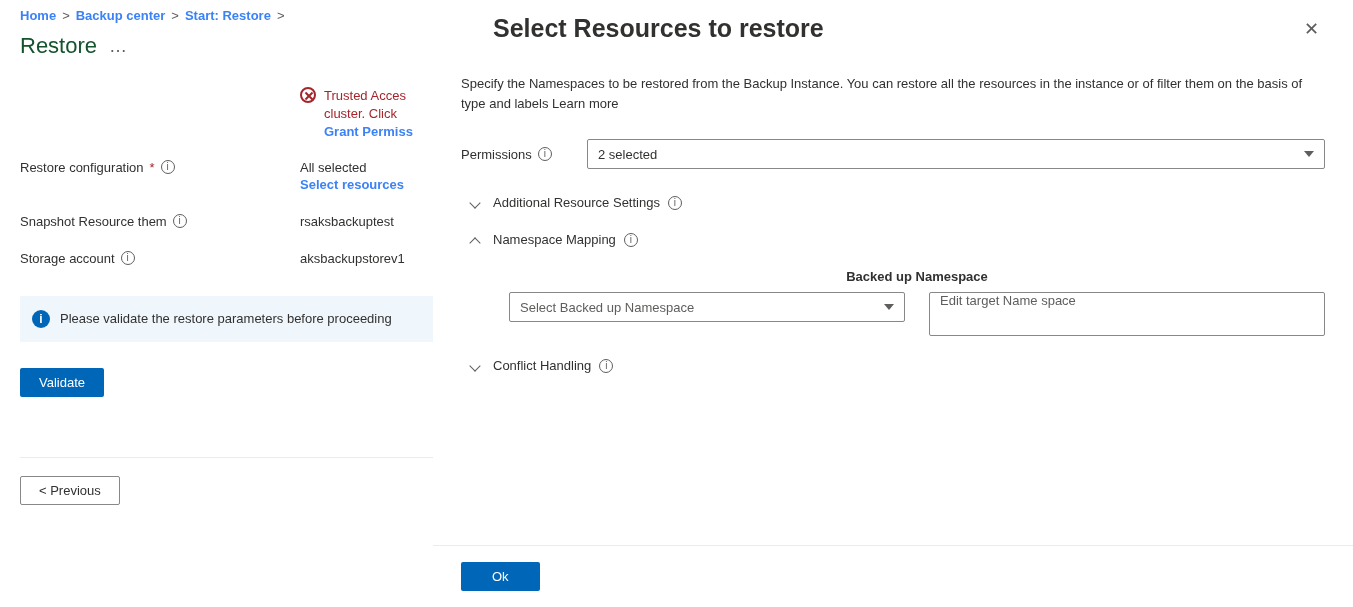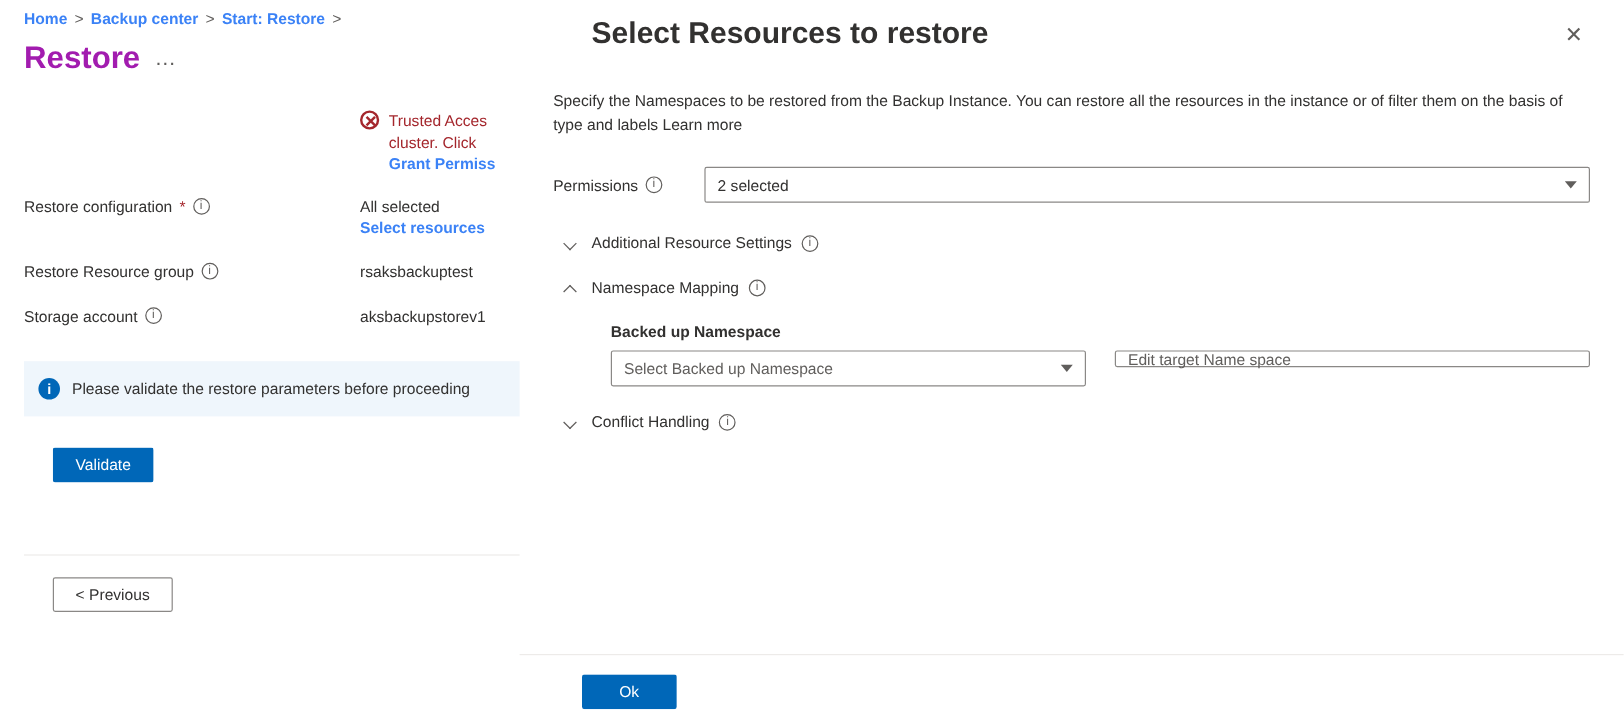--- a/index.html
+++ b/index.html
@@ -22,21 +22,21 @@
     width: 100%; height: 100%;
     padding: 8px 20px 0 20px;
   }
   .breadcrumb {
     display: flex; align-items: center; gap: 6px;
     font-size: 13px; color: #0067b8;
     margin-bottom: 10px;
   }
   .breadcrumb .sep { color: #605e5c; }
   .page-title-row { display:flex; align-items:center; gap:12px; margin-bottom:28px;}
-  .page-title { font-size: 26px; font-weight: 700; color: #a21caf; }
+  .page-title { font-size: 22px; font-weight: 400; color: #14532d; }
   .more-dots { color:#605e5c; font-size:18px; letter-spacing:2px; cursor:pointer;}
 
   .alert-row { display:flex; align-items:flex-start; gap:8px; margin-left:280px; margin-bottom:18px;}
   .err-icon {
     width:16px; height:16px; flex:0 0 16px;
     border-radius:50%; border:2px solid #a4262c; position:relative;
   }
   .err-icon::before, .err-icon::after{
     content:""; position:absolute; left:6px; top:2px; width:2px; height:10px; background:#a4262c;
   }
@@ -66,21 +66,20 @@
   }
   .info-banner .i-icon{
     width:18px;height:18px;border-radius:50%;background:#0067b8;color:#fff;
     display:inline-flex;align-items:center;justify-content:center;font-weight:700;font-size:12px;
   }
 
   .btn-row { display:flex; gap:12px; margin-top:26px;}
   .btn {
     padding:6px 18px; font-size:13px; border-radius:2px; cursor:pointer;
     border:1px solid transparent;
-    margin-left:24px;
   }
   .btn-primary { background:#0067b8; color:#fff; }
   .btn-ghost { background:#fff; color:#a19f9d; border:1px solid #c8c6c4; }
 
   .divider { border:none; border-top:1px solid #edebe9; margin:60px 0 18px 0;}
 
   .footer-row { display:flex; gap:18px; }
   .btn-outline { background:#fff; border:1px solid #8a8886; color:#323130;}
 
   
@@ -118,27 +117,27 @@
   }
   .chevron-up-sm{
     display:inline-block; width:8px;height:8px;border-right:1.5px solid #605e5c;border-bottom:1.5px solid #605e5c;
     transform:rotate(-135deg); margin-right:6px; position:relative; top:3px;
   }
 
   .section-row{ display:flex; align-items:center; gap:8px; margin:0 0 22px 10px; cursor:pointer;}
   .section-title{ color:#323130; }
 
   .mapping-block{ margin:0 0 22px 48px; }
-  .mapping-headers{ display:flex; gap:8px; margin-bottom:8px;}
+  .mapping-headers{ display:flex; gap:8px; margin-bottom:8px;text-align:center;}
   .mapping-headers > div{ flex:1; font-weight:600;}
   .mapping-fields{ display:flex; gap:24px;}
   .mapping-fields .dropdown, .mapping-fields .textbox{ flex:1; }
   .textbox{
-    border:1px solid #8a8886; border-radius:2px; height:14px;
-    padding:0 10px; background:#fff; color:#605e5c; display:flex; align-items:center;
+    border:1px solid #8a8886; border-radius:2px; height:44px;
+    padding:0 10px; background:#fff; color:#605e5c; display:flex; align-items:flex-start;
   }
 
   .panel-footer{
     border-top:1px solid #edebe9;
     padding:16px 28px;
     text-decoration:underline;
   }
 </style>
 </head>
 <body>
@@ -176,21 +175,21 @@
         <span class="info-icon">i</span>
       </div>
       <div class="form-value">
         <span>All selected</span>
         <span class="link">Select resources</span>
       </div>
     </div>
 
     <div class="form-row">
       <div class="form-label">
-        <span>Restore Resource group</span>
+        <span>Snapshot Resource them</span>
         <span class="info-icon">i</span>
       </div>
       <div class="form-value">rsaksbackuptest</div>
     </div>
 
     <div class="form-row">
       <div class="form-label">
         <span>Storage account</span>
         <span class="info-icon">i</span>
       </div>

